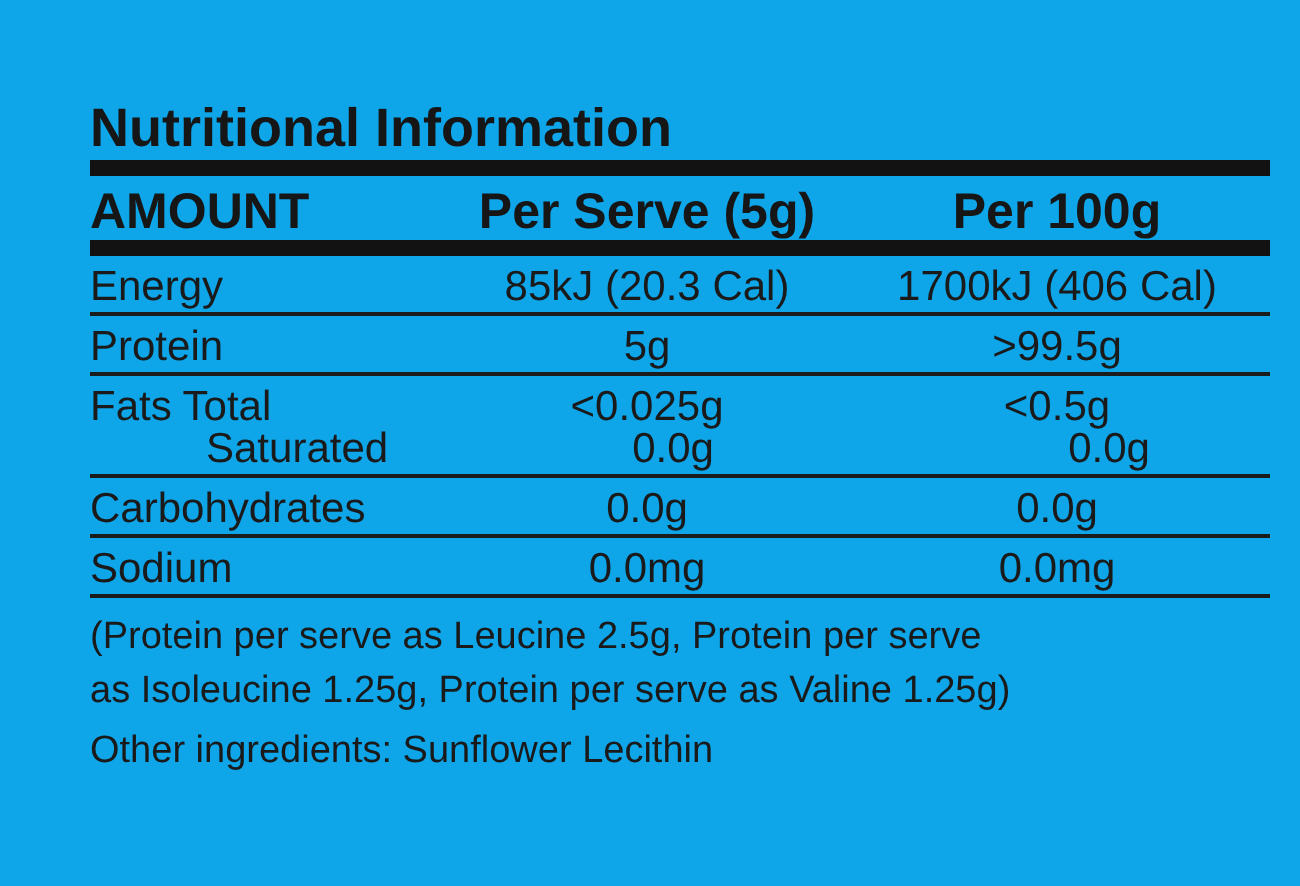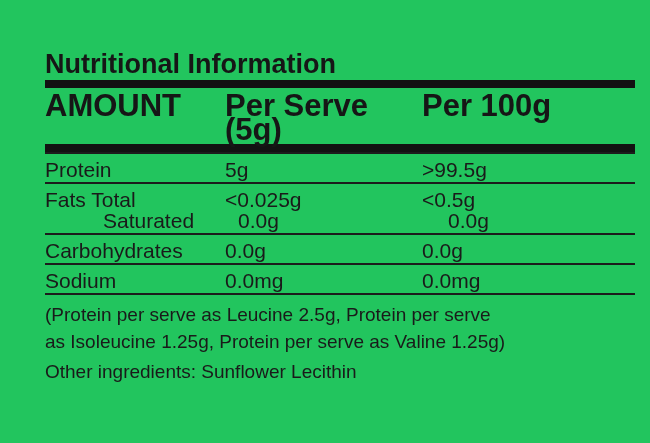--- a/index.html
+++ b/index.html
@@ -1,20 +1,20 @@
 <!DOCTYPE html>
 <html><head>
 <meta charset="utf-8">
 <style>
   html, body { margin: 0; padding: 0; background: #ffffff; }
   .sheet {
     position: relative;
     width: 650px;
     height: 443px;
-    background: #22c55e;
+    background: #0ea5e9;
     font-family: "Liberation Sans", "DejaVu Sans", sans-serif;
     color: #1a1a1a;
     overflow: hidden;
     box-sizing: border-box;
     padding: 50px 15px 0 45px;
   }
   .content { width: 590px; }
 
   .title {
     font-size: 27px;
@@ -28,25 +28,25 @@
     height: 8px;
     background: #121212;
     margin-top: 2px;
   }
 
   .grid-row {
     display: grid;
     grid-template-columns: 180px 197px 213px;
     width: 590px;
   }
-  .grid-row .c2, .grid-row .c3 { text-align: left; }
+  .grid-row .c2, .grid-row .c3 { text-align: center; }
 
   .header-row {
     padding: 6px 0 2px 0;
-    font-size: 31px;
+    font-size: 25px;
     font-weight: 700;
     line-height: 24px;
     color: #161616;
   }
 
   .data-row {
     padding: 5px 0 2px 0;
     font-size: 21px;
     line-height: 21px;
   }
@@ -73,20 +73,25 @@
     <h1 class="title">Nutritional Information</h1>
     <div class="thick-bar"></div>
 
     <div class="grid-row header-row">
       <div class="c1">AMOUNT</div>
       <div class="c2">Per Serve (5g)</div>
       <div class="c3">Per 100g</div>
     </div>
     <div class="thick-bar" style="margin-top:0;"></div>
 
+    <div class="grid-row data-row">
+      <div class="c1">Energy</div>
+      <div class="c2">85kJ (20.3 Cal)</div>
+      <div class="c3">1700kJ (406 Cal)</div>
+    </div>
     <div class="rule"></div>
 
     <div class="grid-row data-row">
       <div class="c1">Protein</div>
       <div class="c2">5g</div>
       <div class="c3">&gt;99.5g</div>
     </div>
     <div class="rule"></div>
 
     <div class="grid-row data-row no-bottom-pad">

